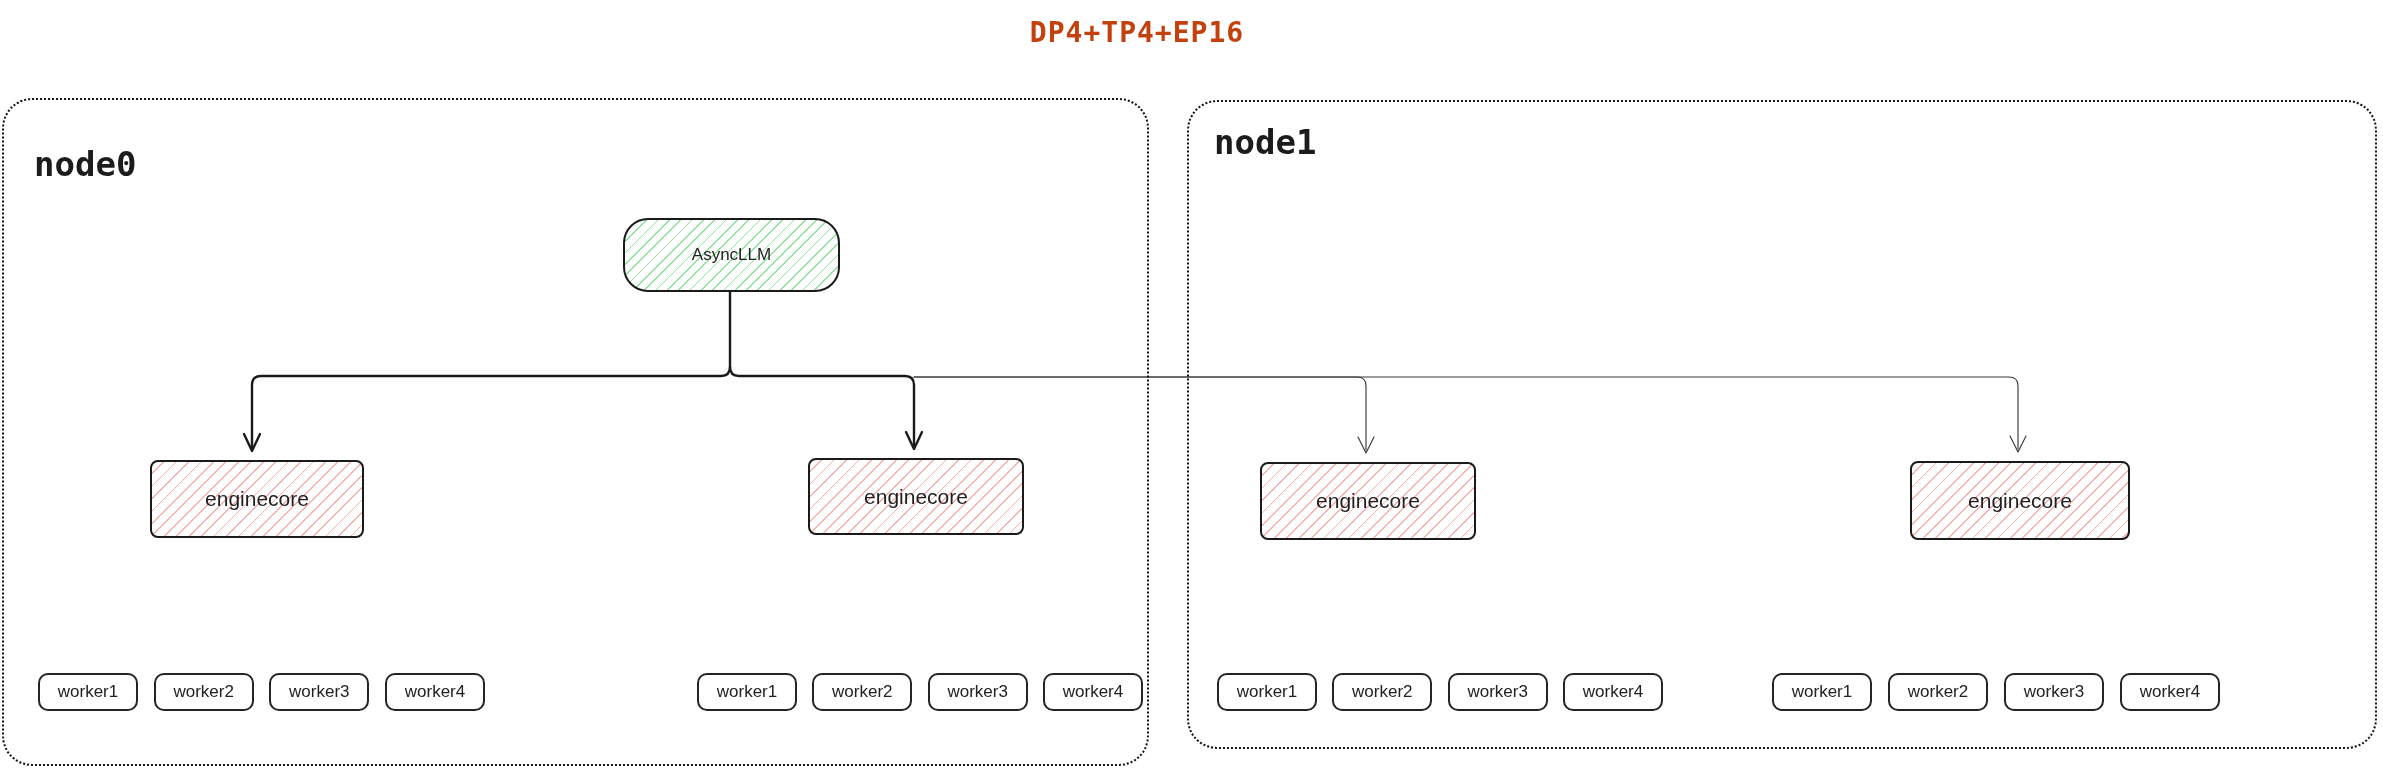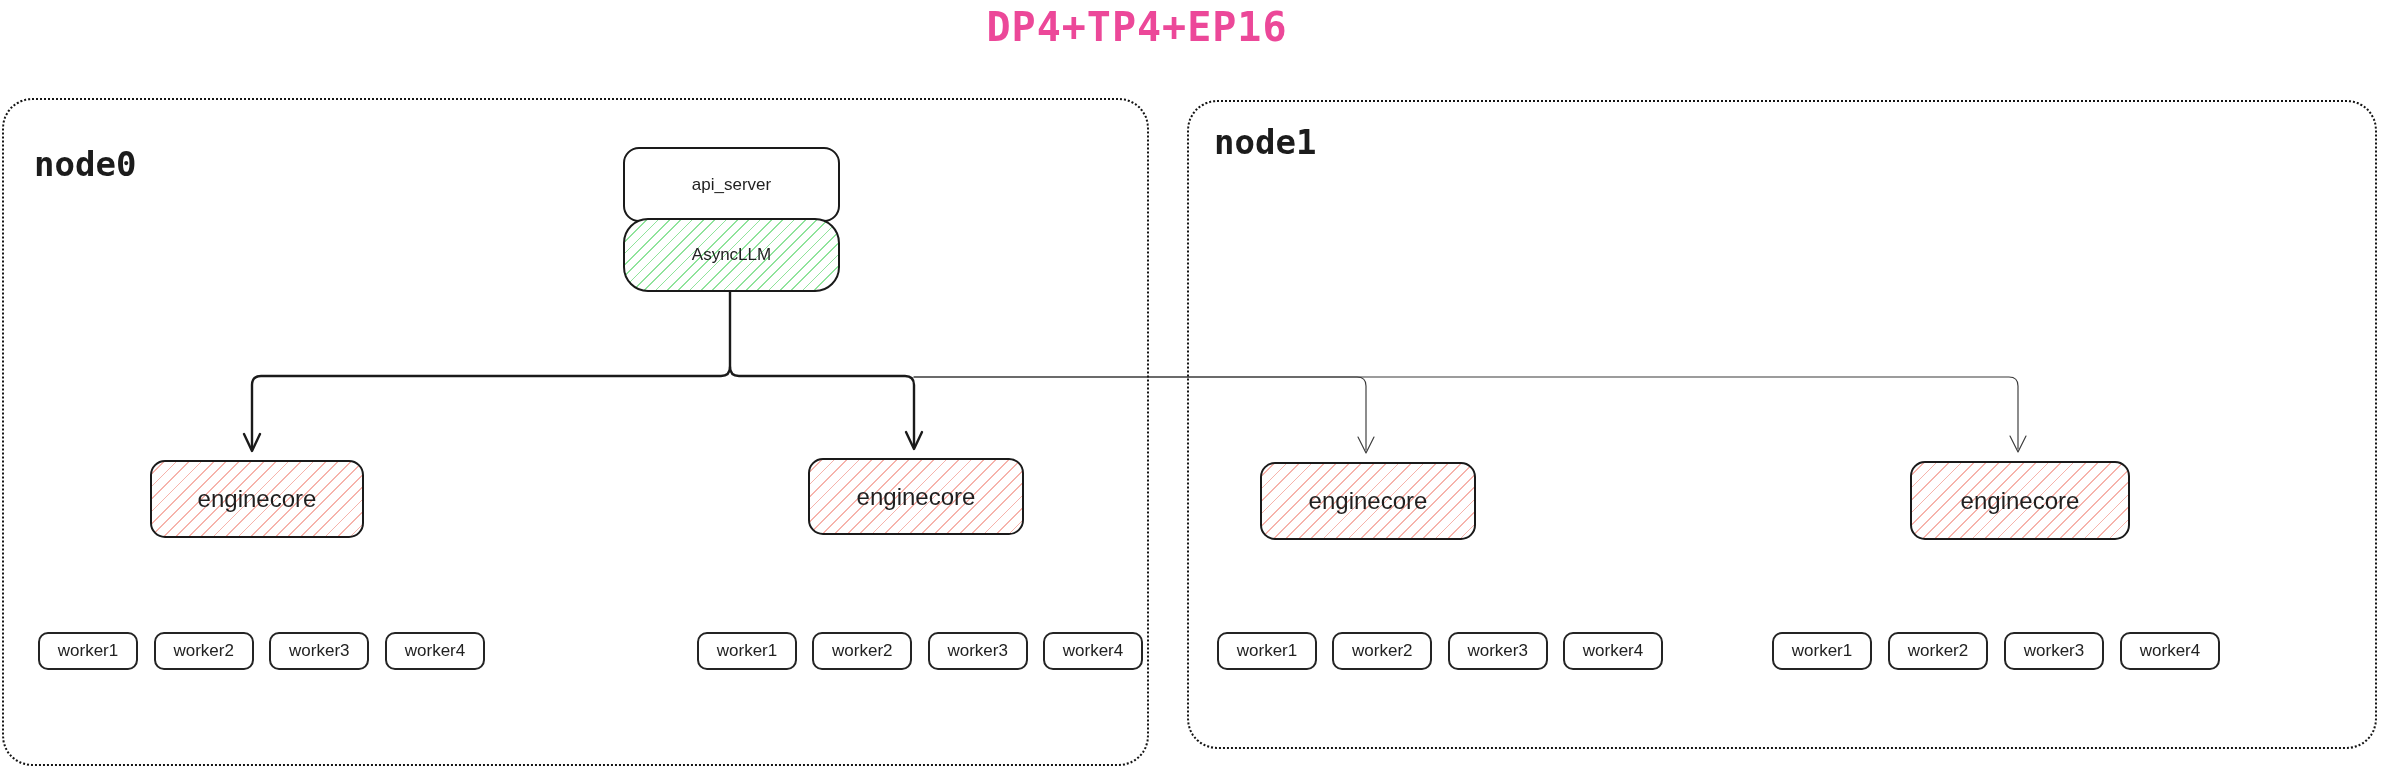--- a/index.html
+++ b/index.html
@@ -11,25 +11,25 @@
   html,body{margin:0;padding:0;background:#ffffff;}
   #canvas{
     position:relative;
     width:2383px;height:773px;
     background:#ffffff;
     overflow:hidden;
     font-family:"Liberation Sans", sans-serif;
     color:#1f1f1f;
   }
   .title{
-    position:absolute;left:960px;top:4px;width:354px;
+    position:absolute;left:960px;top:16px;width:354px;
     text-align:center;
     font-family:"DejaVu Sans Mono", monospace;
-    font-weight:bold;font-size:40px;letter-spacing:1px;
-    color:#ec4899;
+    font-weight:bold;font-size:28px;letter-spacing:1px;
+    color:#c2410c;
   }
   .node-box{
     position:absolute;
     border:2.8px dotted #141414;
     border-radius:30px;
     background:transparent;
   }
   #node0{left:2px;top:98px;width:1143px;height:664px;}
   #node1{left:1187px;top:100px;width:1186px;height:645px;}
   .node-label{
@@ -55,29 +55,29 @@
     border-radius:25px;
   }
   .hatch-red{
     background-image:repeating-linear-gradient(135deg,
       transparent 0px, transparent 7.6px,
       var(--red-hatch) 7.6px, var(--red-hatch) 8.8px);
   }
   #api-server{left:623px;top:147px;width:213px;height:71px;}
   #asyncllm{left:623px;top:218px;width:213px;height:70px;}
   .enginecore{
-    border-radius:15px;
-    font-size:24px;
+    border-radius:8px;
+    font-size:21px;
   }
   #ec1{left:150px;top:460px;width:210px;height:74px;}
   #ec2{left:808px;top:458px;width:212px;height:73px;}
   #ec3{left:1260px;top:462px;width:212px;height:74px;}
   #ec4{left:1910px;top:461px;width:216px;height:75px;}
   .worker-row{
-    position:absolute;top:632px;height:38px;
+    position:absolute;top:673px;height:38px;
     display:flex;justify-content:space-between;align-items:stretch;
   }
   #wg1{left:38px;width:447px;}
   #wg2{left:697px;width:446px;}
   #wg3{left:1217px;width:446px;}
   #wg4{left:1772px;width:448px;}
   .worker{
     width:96px;
     border:2.2px solid #242424;
     border-radius:10px;
@@ -112,23 +112,20 @@
   </svg>
 
   <div id="node0" class="node-box">
     <div id="node0-label" class="node-label">node0</div>
   </div>
 
   <div id="node1" class="node-box">
     <div id="node1-label" class="node-label">node1</div>
   </div>
 
-  <div id="api-server" class="box">
-    <span>api_server</span>
-  </div>
   <div id="asyncllm" class="box hatch-green">
     <span>AsyncLLM</span>
   </div>
 
   <div id="ec1" class="box enginecore hatch-red">
     <span>enginecore</span>
   </div>
   <div id="ec2" class="box enginecore hatch-red">
     <span>enginecore</span>
   </div>

